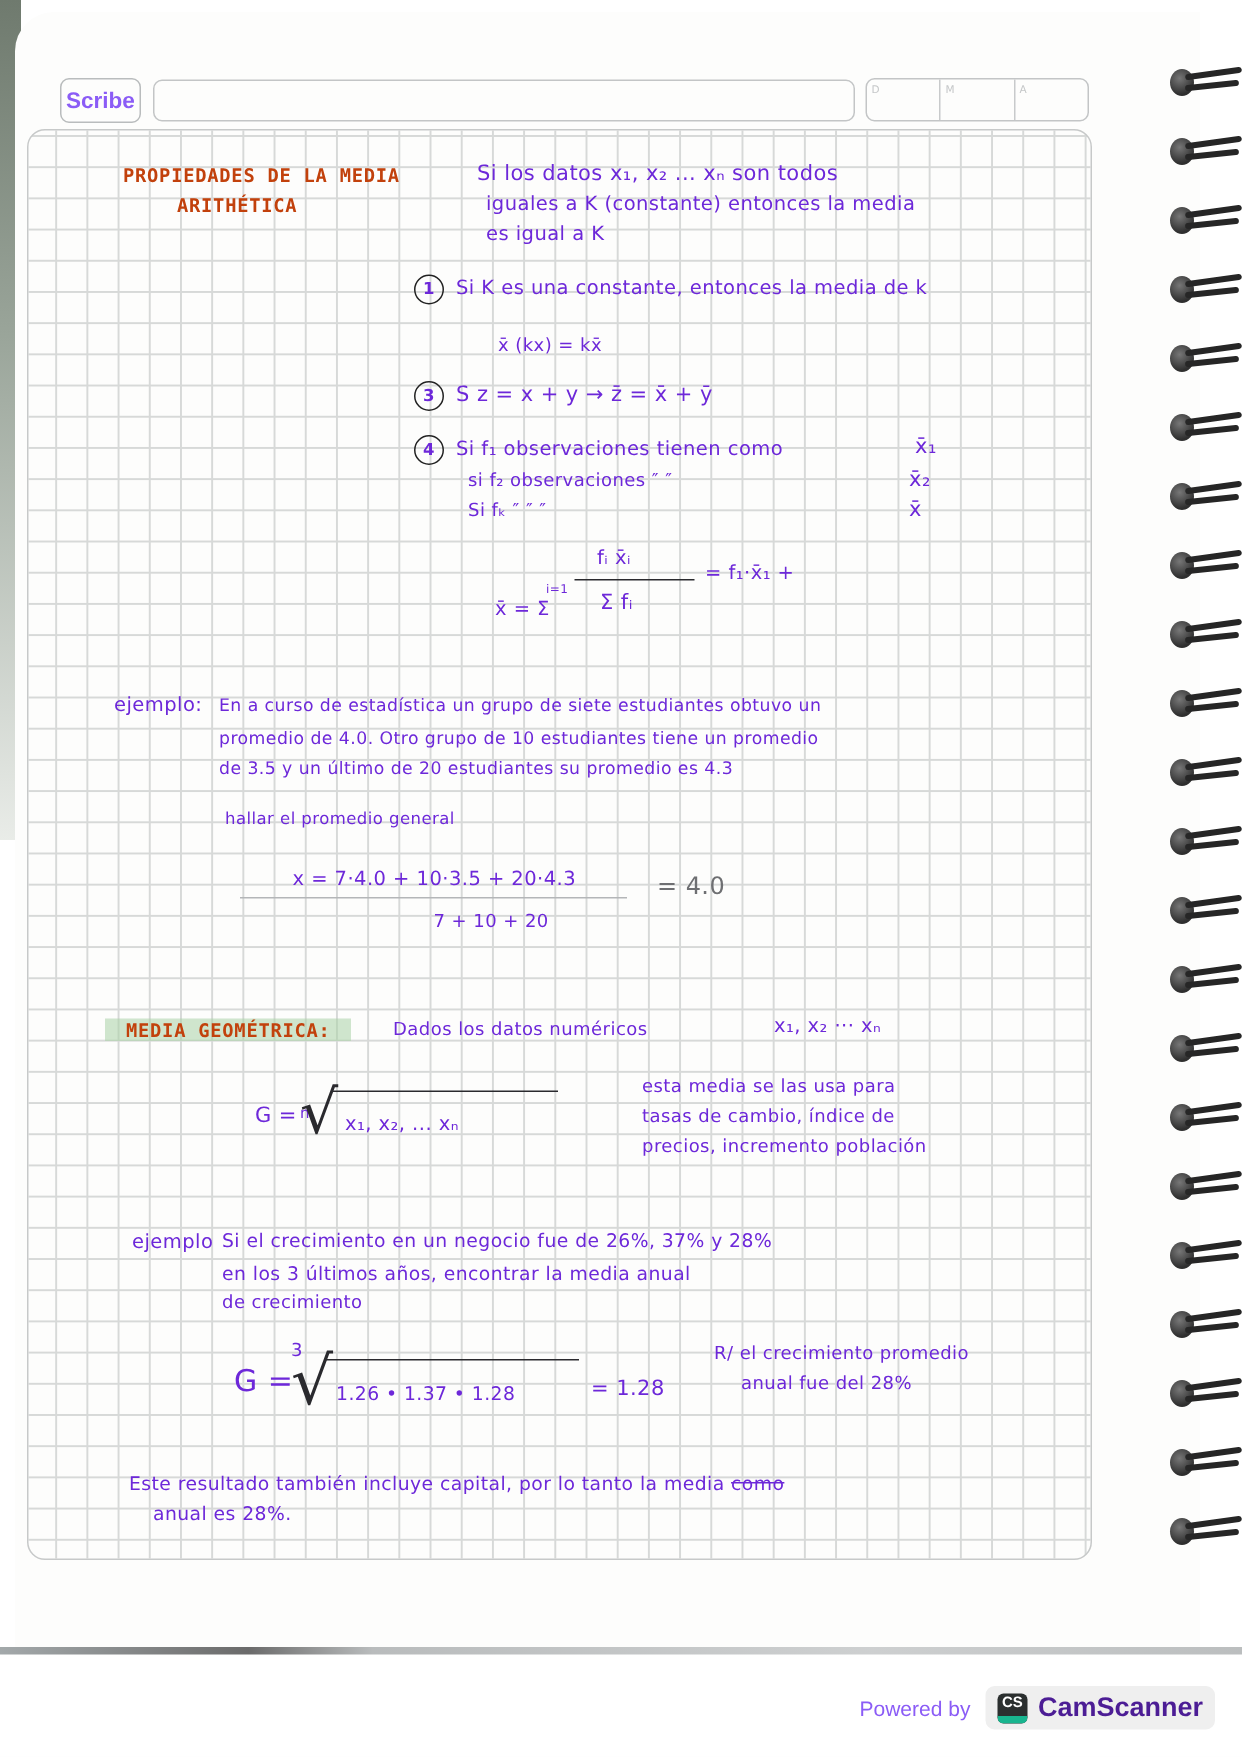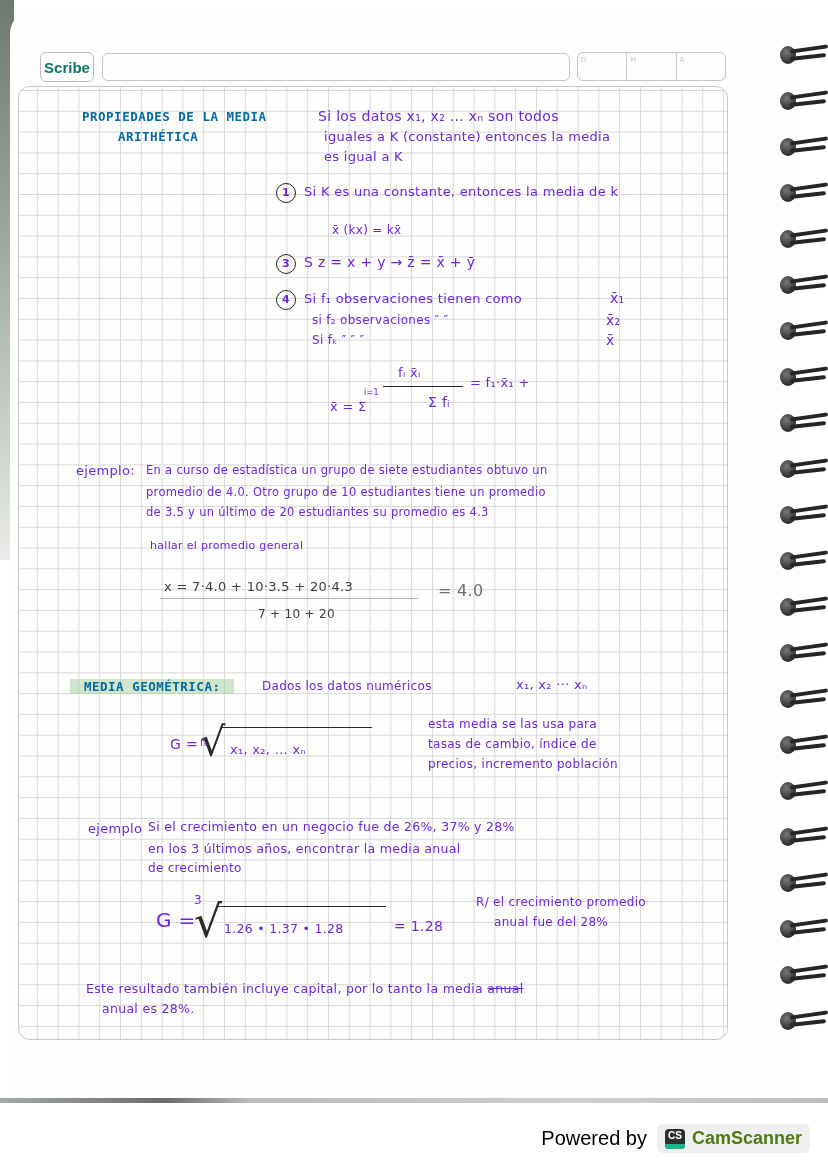--- a/index.html
+++ b/index.html
@@ -12,21 +12,21 @@
     position:absolute; left:0; top:0; width:14px; height:560px;
     background:linear-gradient(180deg,#6f7a6e,#9aa59a 40%,#e9ece8 100%);
   }
   .page {
     position:absolute; left:10px; top:8px; width:790px; height:1090px;
     background:#fdfdfc; border-radius:26px 0 0 0;
   }
   .scribe-logo {
     position:absolute; left:40px; top:52px; width:52px; height:28px;
     border:1.5px solid #b9bcbd; border-radius:6px;
-    color:#0f766e; font-family:"Liberation Sans", sans-serif; font-weight:bold;
+    color:#8b5cf6; font-family:"Liberation Sans", sans-serif; font-weight:bold;
     font-size:15px; display:flex; align-items:center; justify-content:center;
   }
   .title-box {
     position:absolute; left:102px; top:53px; width:466px; height:26px;
     border:1.3px solid #c3c5c6; border-radius:6px;
   }
   .date-box {
     position:absolute; left:577px; top:52px; width:147px; height:27px;
     border:1.3px solid #c3c5c6; border-radius:6px; display:flex;
   }
@@ -40,29 +40,29 @@
       linear-gradient(to bottom, #d7d9d8 1px, transparent 1px);
     background-size:20.8px 20.8px;
     background-position:-3px 3px;
   }
   .hw {
     position:absolute; color:#6d28d9; font-family:"DejaVu Sans", sans-serif;
     font-size:13px; letter-spacing:0.3px; white-space:nowrap; line-height:17px;
   }
   .heading {
     font-family:"DejaVu Sans Mono", monospace; font-weight:bold; font-size:12.5px;
-    color:#0369a1; letter-spacing:0.5px;
+    color:#c2410c; letter-spacing:0.5px;
   }
   .hl { background:rgba(170,210,165,0.55); padding:0 14px; }
   .circ {
     display:inline-block; width:18px; height:18px; border:1.6px solid #222;
     border-radius:50%; text-align:center; line-height:18px; font-size:11px; font-weight:bold;
     margin-right:8px;
   }
-  .faint { color:#404040; }
+  .faint { color:#6d28d9;margin-left:31px; }
   .frac { position:absolute; }
   .frac .line { position:absolute; height:1.3px; background:#2a2a2e; }
   .sqrt-line { position:absolute; border-top:1.4px solid #2a2a2e; }
   .sqrt-v {
     position:absolute; font-size:40px; line-height:40px; color:#2a2a2e;
     font-family:"DejaVu Serif", serif;
   }
   .spiral {
     position:absolute; right:0; top:30px; width:60px; height:1040px;
   }
@@ -80,32 +80,32 @@
   .ring .wire2 { top:13px; width:36px; transform:rotate(-6deg); }
   .footer-edge {
     position:absolute; left:0; top:1098px; width:828px; height:5px;
     background:linear-gradient(90deg,#7c8486,#2b2b2b 20%,#9b9fa0 30%,#b8bbbc 70%,#9ea2a3);
     opacity:0.7;
   }
   .watermark {
     position:absolute; right:18px; top:1124px; display:flex; align-items:center; gap:10px;
     font-family:"Liberation Sans", sans-serif;
   }
-  .watermark .pre { font-size:20px; color:#000000; }
+  .watermark .pre { font-size:14px; color:#8b5cf6; }
   .wm-badge {
     display:flex; align-items:center; gap:7px; background:#efefef; border-radius:6px;
     padding:4px 8px;
   }
   .cs-icon {
     width:20px; height:20px; border-radius:4px; background:#2b2f2f; color:#fff;
     font-size:10px; font-weight:bold; display:flex; align-items:flex-start; justify-content:center;
     line-height:13px; position:relative; overflow:hidden;
   }
   .cs-icon::after { content:""; position:absolute; left:0; bottom:0; width:100%; height:5px; background:#19b58f; }
-  .wm-badge .brand { font-size:18px; color:#4d7c0f; font-weight:bold; }
+  .wm-badge .brand { font-size:18px; color:#4c1d95; font-weight:bold; }
 </style>
 </head>
 <body>
 
 <div class="scan-edge"></div>
 
 <div class="page"></div>
 
 <div class="scribe-logo">Scribe</div>
 <div class="title-box"></div>
@@ -141,21 +141,21 @@
 <div class="hw" style="left:606px;top:312px;font-size:14px;">x̄₂</div>
 <div class="hw" style="left:312px;top:332px;font-size:12px;">Si fₖ        ″          ″     ″</div>
 <div class="hw" style="left:606px;top:332px;font-size:14px;">x̄</div>
 
 <div class="hw" style="left:330px;top:366px;font-size:13px;margin-top:32px;">x̄ = Σ</div>
 <div class="hw" style="left:364px;top:384px;font-size:8px;">i=1</div>
 <div class="hw" style="left:398px;top:364px;font-size:13px;">fᵢ x̄ᵢ</div>
 <div class="frac">
     <div class="line" style="left:383px;top:386px;width:80px;"></div>
   </div>
-<div class="hw" style="left:400px;top:394px;font-size:14px;margin-left:28px;">Σ fᵢ</div>
+<div class="hw" style="left:400px;top:394px;font-size:14px;">Σ fᵢ</div>
 <div class="hw" style="left:470px;top:374px;font-size:13px;">= f₁·x̄₁ +</div>
 
 <div class="hw" style="left:76px;top:462px;font-size:13px;">ejemplo:</div>
 <div class="hw" style="left:146px;top:462px;font-size:11.5px;">En a curso de estadística un grupo de siete estudiantes obtuvo un</div>
 <div class="hw" style="left:146px;top:484px;font-size:11.5px;">promedio de 4.0. Otro grupo de 10 estudiantes tiene un promedio</div>
 <div class="hw" style="left:146px;top:504px;font-size:11.5px;">de 3.5 y un último de 20 estudiantes su promedio es 4.3</div>
 <div class="hw" style="left:150px;top:524px;font-size:11px;margin-top:13px;">hallar el promedio general</div>
 
 <div class="hw faint" style="left:164px;top:578px;font-size:13px;">x = 7·4.0 + 10·3.5 + 20·4.3</div>
 <div class="frac">
@@ -187,21 +187,21 @@
 <div class="hw" style="left:194px;top:892px;font-size:12px;">3</div>
 <div class="sqrt-v" style="left:194px;top:902px;font-size:44px;">√</div>
 <div class="sqrt-line" style="left:216px;top:906px;width:170px;"></div>
 <div class="hw" style="left:224px;top:920px;font-size:12.5px;">1.26 • 1.37 • 1.28</div>
 <div class="hw" style="left:394px;top:918px;font-size:14px;">= 1.28</div>
 <div class="hw" style="left:476px;top:894px;font-size:12px;">R/ el crecimiento promedio</div>
 <div class="hw" style="left:494px;top:914px;font-size:12px;">anual fue del 28%</div>
 
 <div class="hw" style="left:86px;top:980px;font-size:12.5px;">
   <span>Este resultado también incluye capital, por lo tanto la media</span>
-  <span style="text-decoration:line-through;">anual</span>
+  <span style="text-decoration:line-through;">como</span>
 </div>
 <div class="hw" style="left:102px;top:1000px;font-size:12.5px;">anual es 28%.</div>
 
 <div class="spiral">
   <div class="ring" style="top:12px">
       <div class="knob"></div>
       <div class="wire1"></div>
       <div class="wire2"></div>
     </div>
   <div class="ring" style="top:58px">

